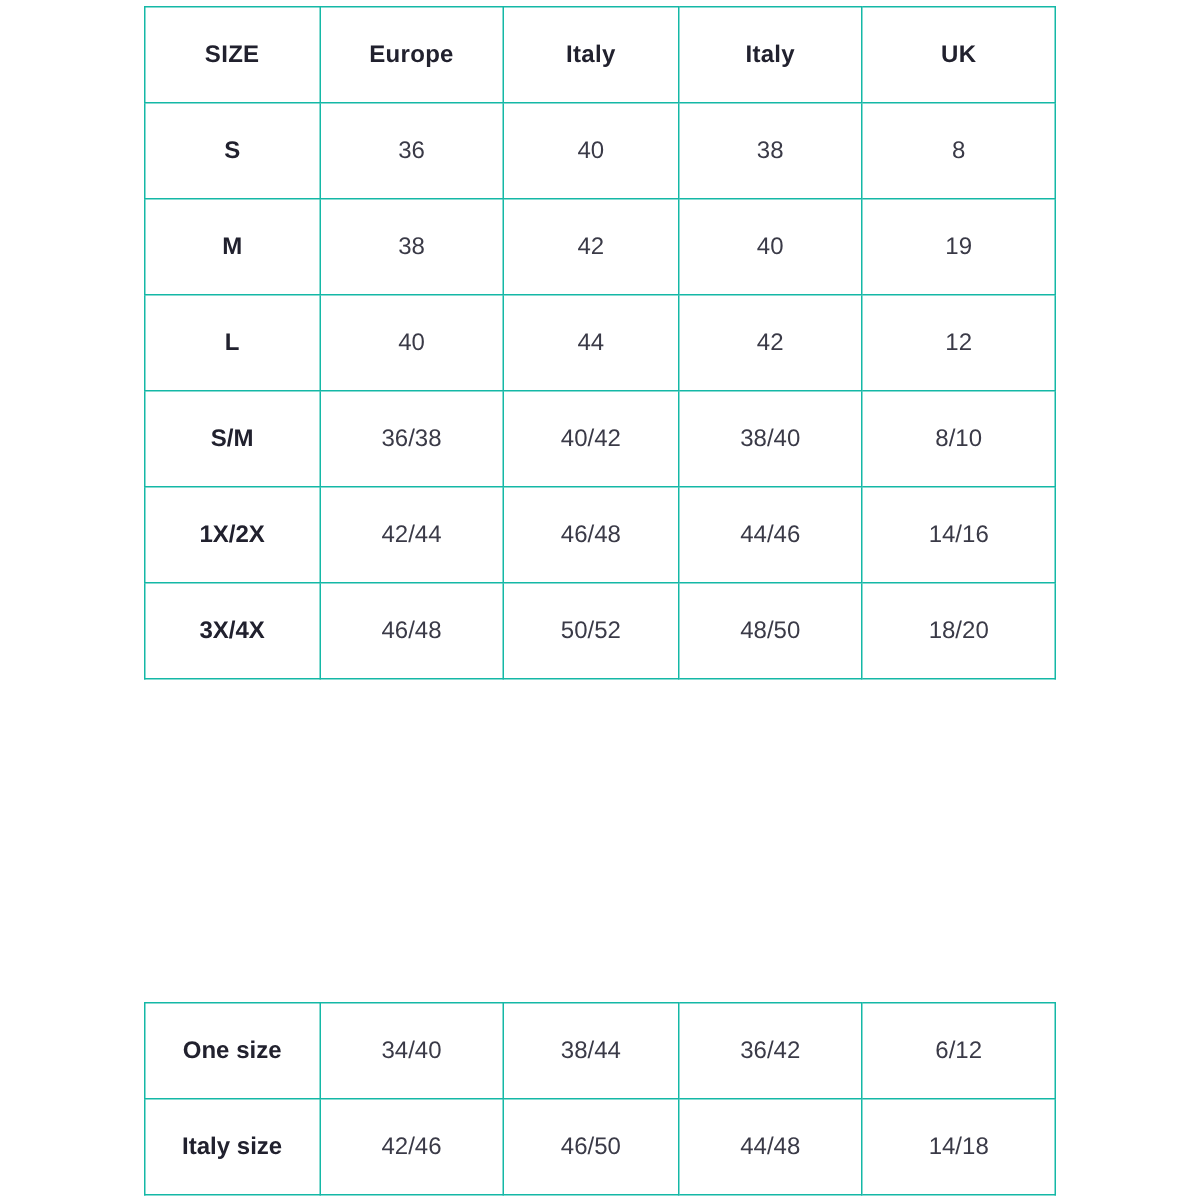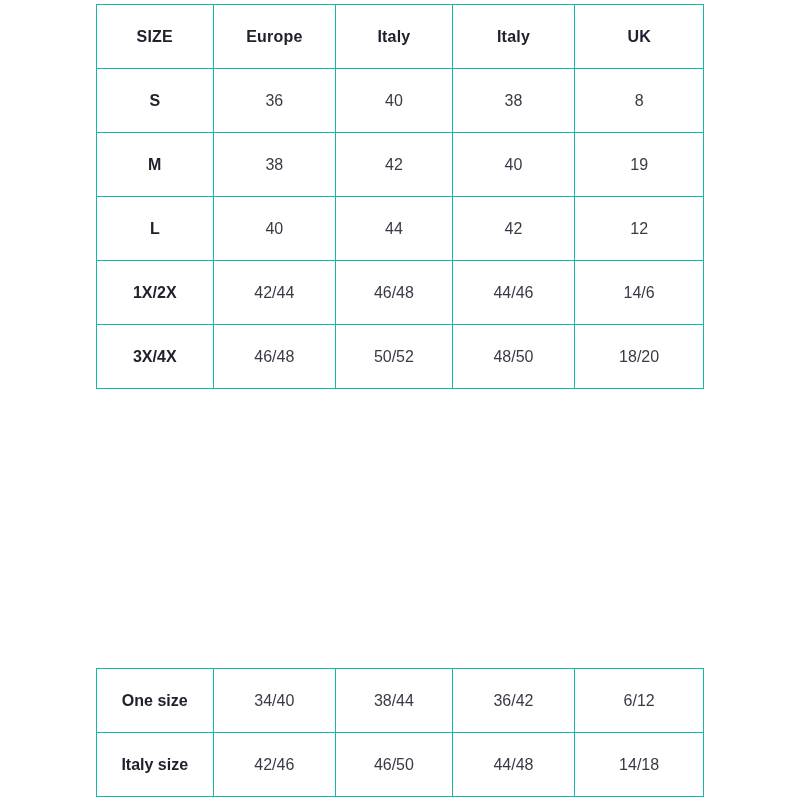--- a/index.html
+++ b/index.html
@@ -102,25 +102,32 @@
           <td>19</td>
         </tr>
         <tr>
           <td class="rowhead">L</td>
           <td>40</td>
           <td>44</td>
           <td>42</td>
           <td>12</td>
         </tr>
         <tr>
+          <td class="rowhead">S/M</td>
+          <td>36/38</td>
+          <td>40/42</td>
+          <td>38/40</td>
+          <td>8/10</td>
+        </tr>
+        <tr>
           <td class="rowhead">1X/2X</td>
           <td>42/44</td>
           <td>46/48</td>
           <td>44/46</td>
-          <td>14/6</td>
+          <td>14/16</td>
         </tr>
         <tr>
           <td class="rowhead">3X/4X</td>
           <td>46/48</td>
           <td>50/52</td>
           <td>48/50</td>
           <td>18/20</td>
         </tr>
       </tbody>
     </table>

